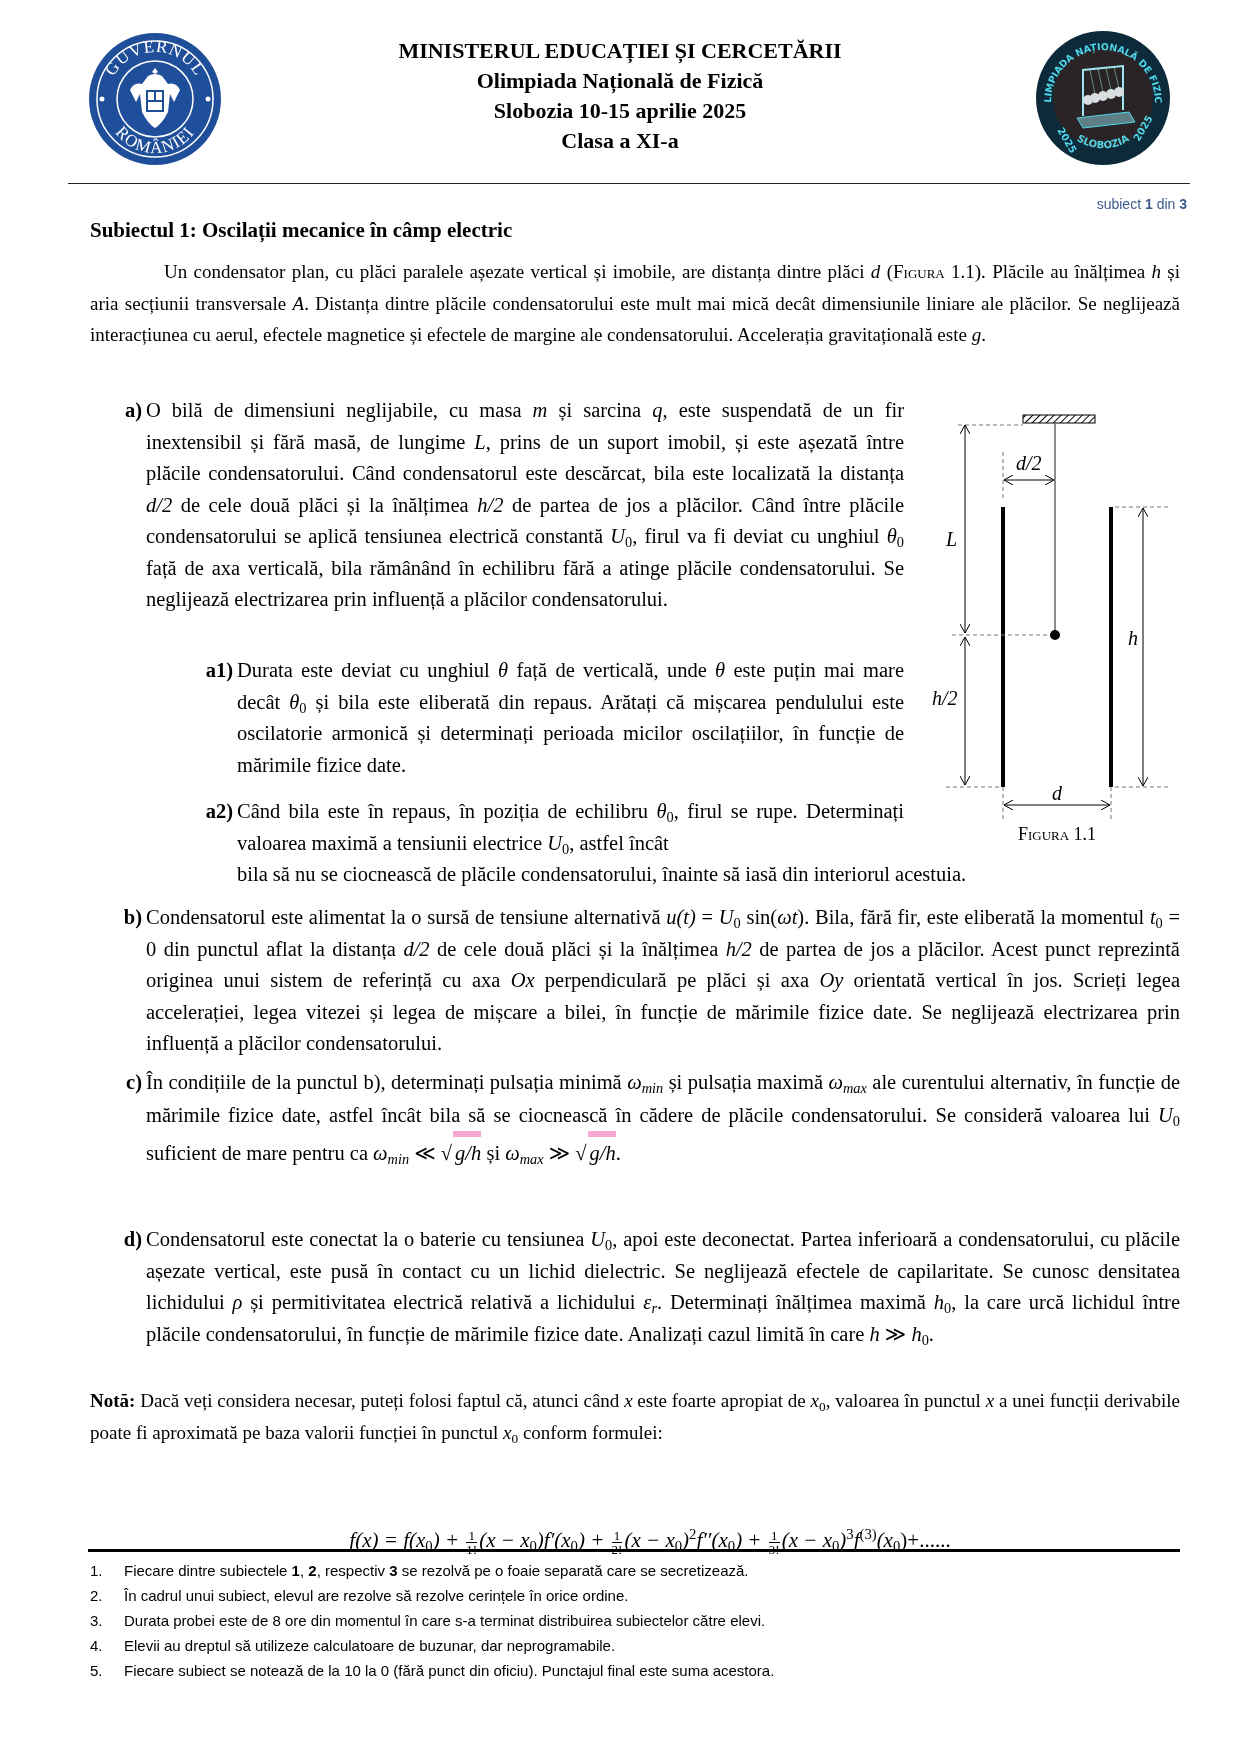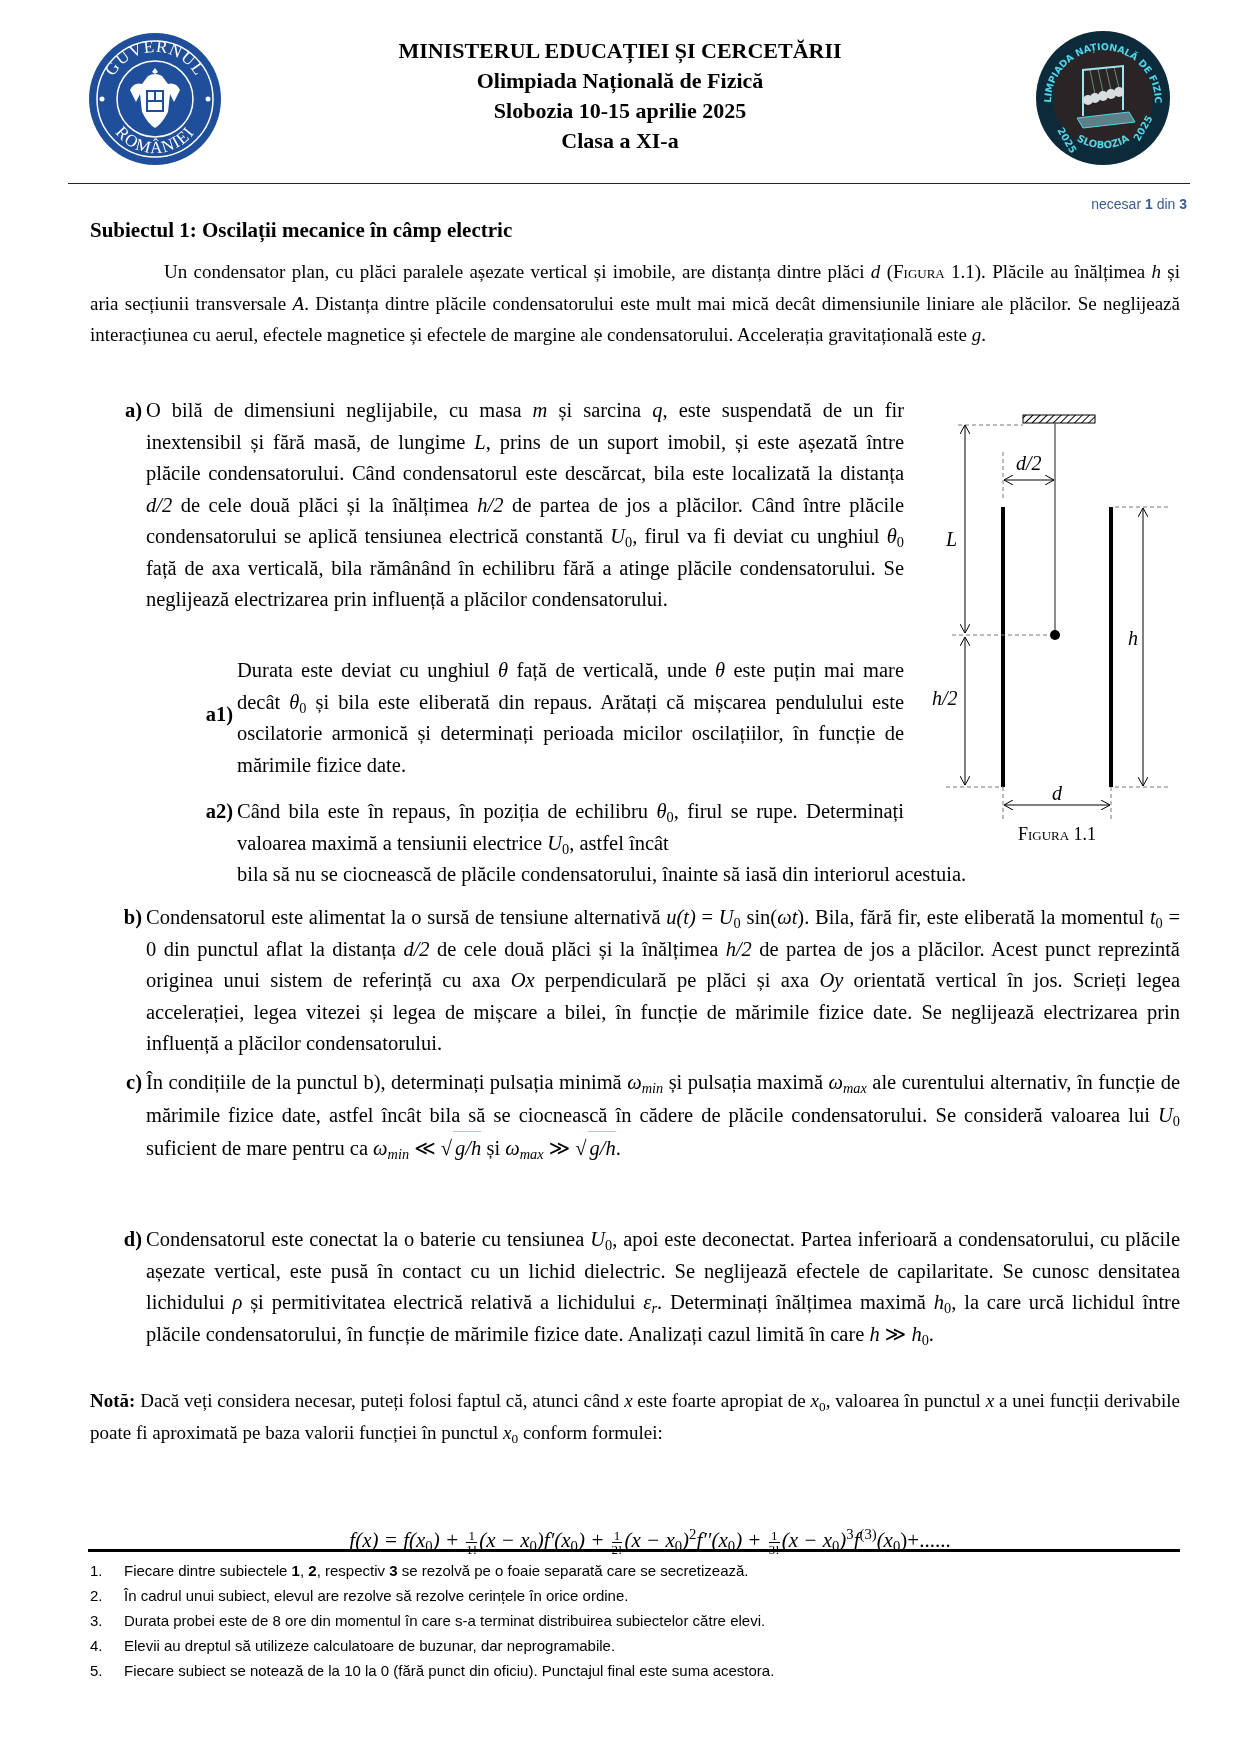--- a/index.html
+++ b/index.html
@@ -23,21 +23,21 @@
   sup { font-size: 0.7em; vertical-align: 0.55em; line-height: 0; }
   .sc { font-variant: small-caps; }
   .formula { left: 200px; top: 1528px; width: 900px; text-align: center; font-size: 21px; font-style: italic; }
   .frac { display: inline-block; vertical-align: middle; text-align: center; font-style: normal; font-size: 13px; line-height: 13px; margin: 0 2px; }
   .frac span { display: block; }
   .frac .num { border-bottom: 1px solid #000; padding: 0 1px; }
   .rule-bottom { left: 88px; top: 1549px; width: 1092px; height: 0; border-top: 3px solid #000; }
   .notes { left: 90px; top: 1558px; width: 1090px; font-family: "Liberation Sans", sans-serif; font-size: 15px; line-height: 25px; }
   .notes .row { position: relative; padding-left: 34px; white-space: nowrap; }
   .notes .num { position: absolute; left: 0; }
-  .sqrt { display: inline-block; border-top: 1px solid #f9a8d4; padding-left: 2px; margin-left: 1px; }
+  .sqrt { display: inline-block; border-top: 6px solid #f9a8d4; padding-left: 2px; margin-left: 1px; }
   .fig { left: 920px; top: 400px; width: 260px; height: 450px; }
 </style>
 </head>
 <body>
 
 <div class="abs logo-left">
   <svg width="134" height="134" viewBox="0 0 134 134">
     <circle cx="67" cy="67" r="66" fill="#1f4e9a"></circle>
     <circle cx="67" cy="67" r="58" fill="none" stroke="#ffffff" stroke-width="1.5"></circle>
     <circle cx="67" cy="67" r="38" fill="none" stroke="#ffffff" stroke-width="1.5"></circle>
@@ -101,39 +101,39 @@
         <line x1="63" y1="39" x2="68" y2="62"></line>
         <line x1="71" y1="38" x2="76" y2="60"></line>
         <line x1="79" y1="37" x2="84" y2="58"></line>
     </g>
   </svg>
 </div>
 
 <div class="abs rule-top"></div>
 
 <div class="abs page-num">
-  <span>necesar</span>
+  <span>subiect</span>
   <b>1</b>
   <span>din</span>
   <b>3</b>
 </div>
 
 <div class="abs subject">Subiectul 1: Oscilații mecanice în câmp electric</div>
 
 <div class="abs p intro">
   <span>Un condensator plan, cu plăci paralele așezate vertical și imobile, are distanța dintre plăci </span><i class="m">d</i><span> (</span><span class="sc">Figura 1.1</span><span>). Plăcile au înălțimea </span><i class="m">h</i><span> și aria secțiunii transversale </span><i class="m">A</i><span>. Distanța dintre plăcile condensatorului este mult mai mică decât dimensiunile liniare ale plăcilor. Se neglijează interacțiunea cu aerul, efectele magnetice și efectele de margine ale condensatorului. Accelerația gravitațională este </span><i class="m">g</i><span>.</span>
 </div>
 
 <div class="item" style="left:146px; top:395px; width:758px;">
   <span class="lbl" style="left:-32px; width:28px;">a)</span>
   <span>O bilă de dimensiuni neglijabile, cu masa </span><i class="m">m</i><span> și sarcina </span><i class="m">q</i><span>, este suspendată de un fir inextensibil și fără masă, de lungime </span><i class="m">L</i><span>, prins de un suport imobil, și este așezată între plăcile condensatorului. Când condensatorul este descărcat, bila este localizată la distanța </span><i class="m">d/2</i><span> de cele două plăci și la înălțimea </span><i class="m">h/2</i><span> de partea de jos a plăcilor. Când între plăcile condensatorului se aplică tensiunea electrică constantă </span><i class="m">U</i><sub>0</sub><span>, firul va fi deviat cu unghiul </span><i class="m">θ</i><sub>0</sub><span> față de axa verticală, bila rămânând în echilibru fără a atinge plăcile condensatorului. Se neglijează electrizarea prin influență a plăcilor condensatorului.</span>
 </div>
 
 <div class="item" style="left:237px; top:655px; width:667px;">
-  <span class="lbl" style="left:-44px; width:40px;margin-top:44px;">a1)</span>
+  <span class="lbl" style="left:-44px; width:40px;">a1)</span>
   <span>Durata este deviat cu unghiul </span><i class="m">θ</i><span> față de verticală, unde </span><i class="m">θ</i><span> este puțin mai mare decât </span><i class="m">θ</i><sub>0</sub><span> și bila este eliberată din repaus. Arătați că mișcarea pendulului este oscilatorie armonică și determinați perioada micilor oscilațiilor, în funcție de mărimile fizice date.</span>
 </div>
 
 <div class="item" style="left:237px; top:796px; width:667px;">
   <span class="lbl" style="left:-44px; width:40px;">a2)</span>
   <span>Când bila este în repaus, în poziția de echilibru </span><i class="m">θ</i><sub>0</sub><span>, firul se rupe. Determinați valoarea maximă a tensiunii electrice </span><i class="m">U</i><sub>0</sub><span>, astfel încât</span>
 </div>
 <div class="item" style="left:237px; top:859px; width:960px; white-space:nowrap;">bila să nu se ciocnească de plăcile condensatorului, înainte să iasă din interiorul acestuia.</div>
 
 <div class="item" style="left:146px; top:902px; width:1034px;">

